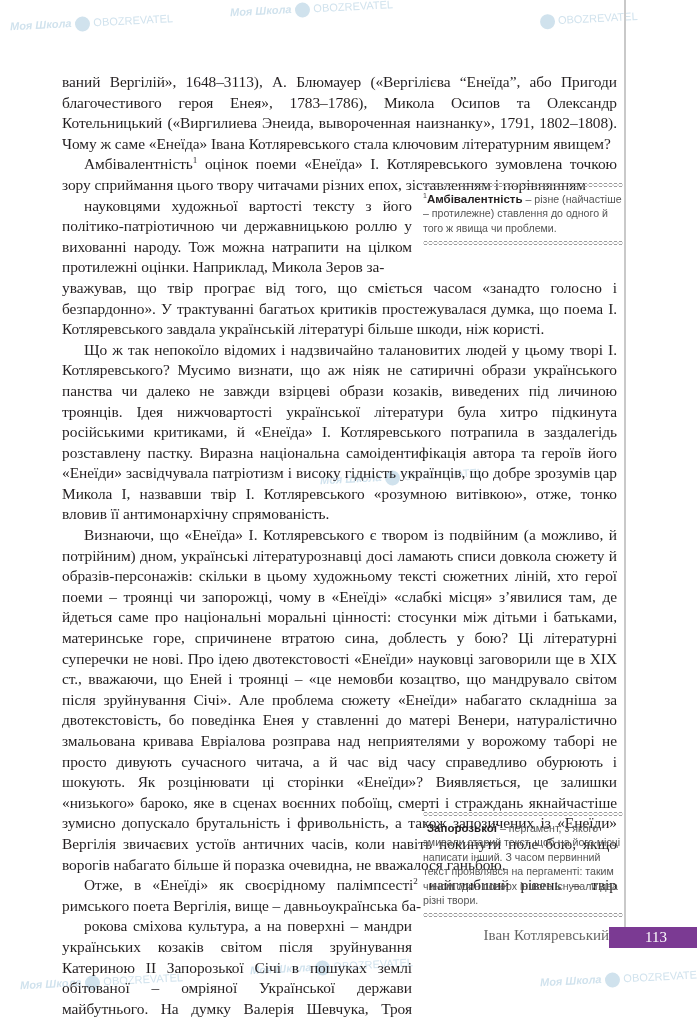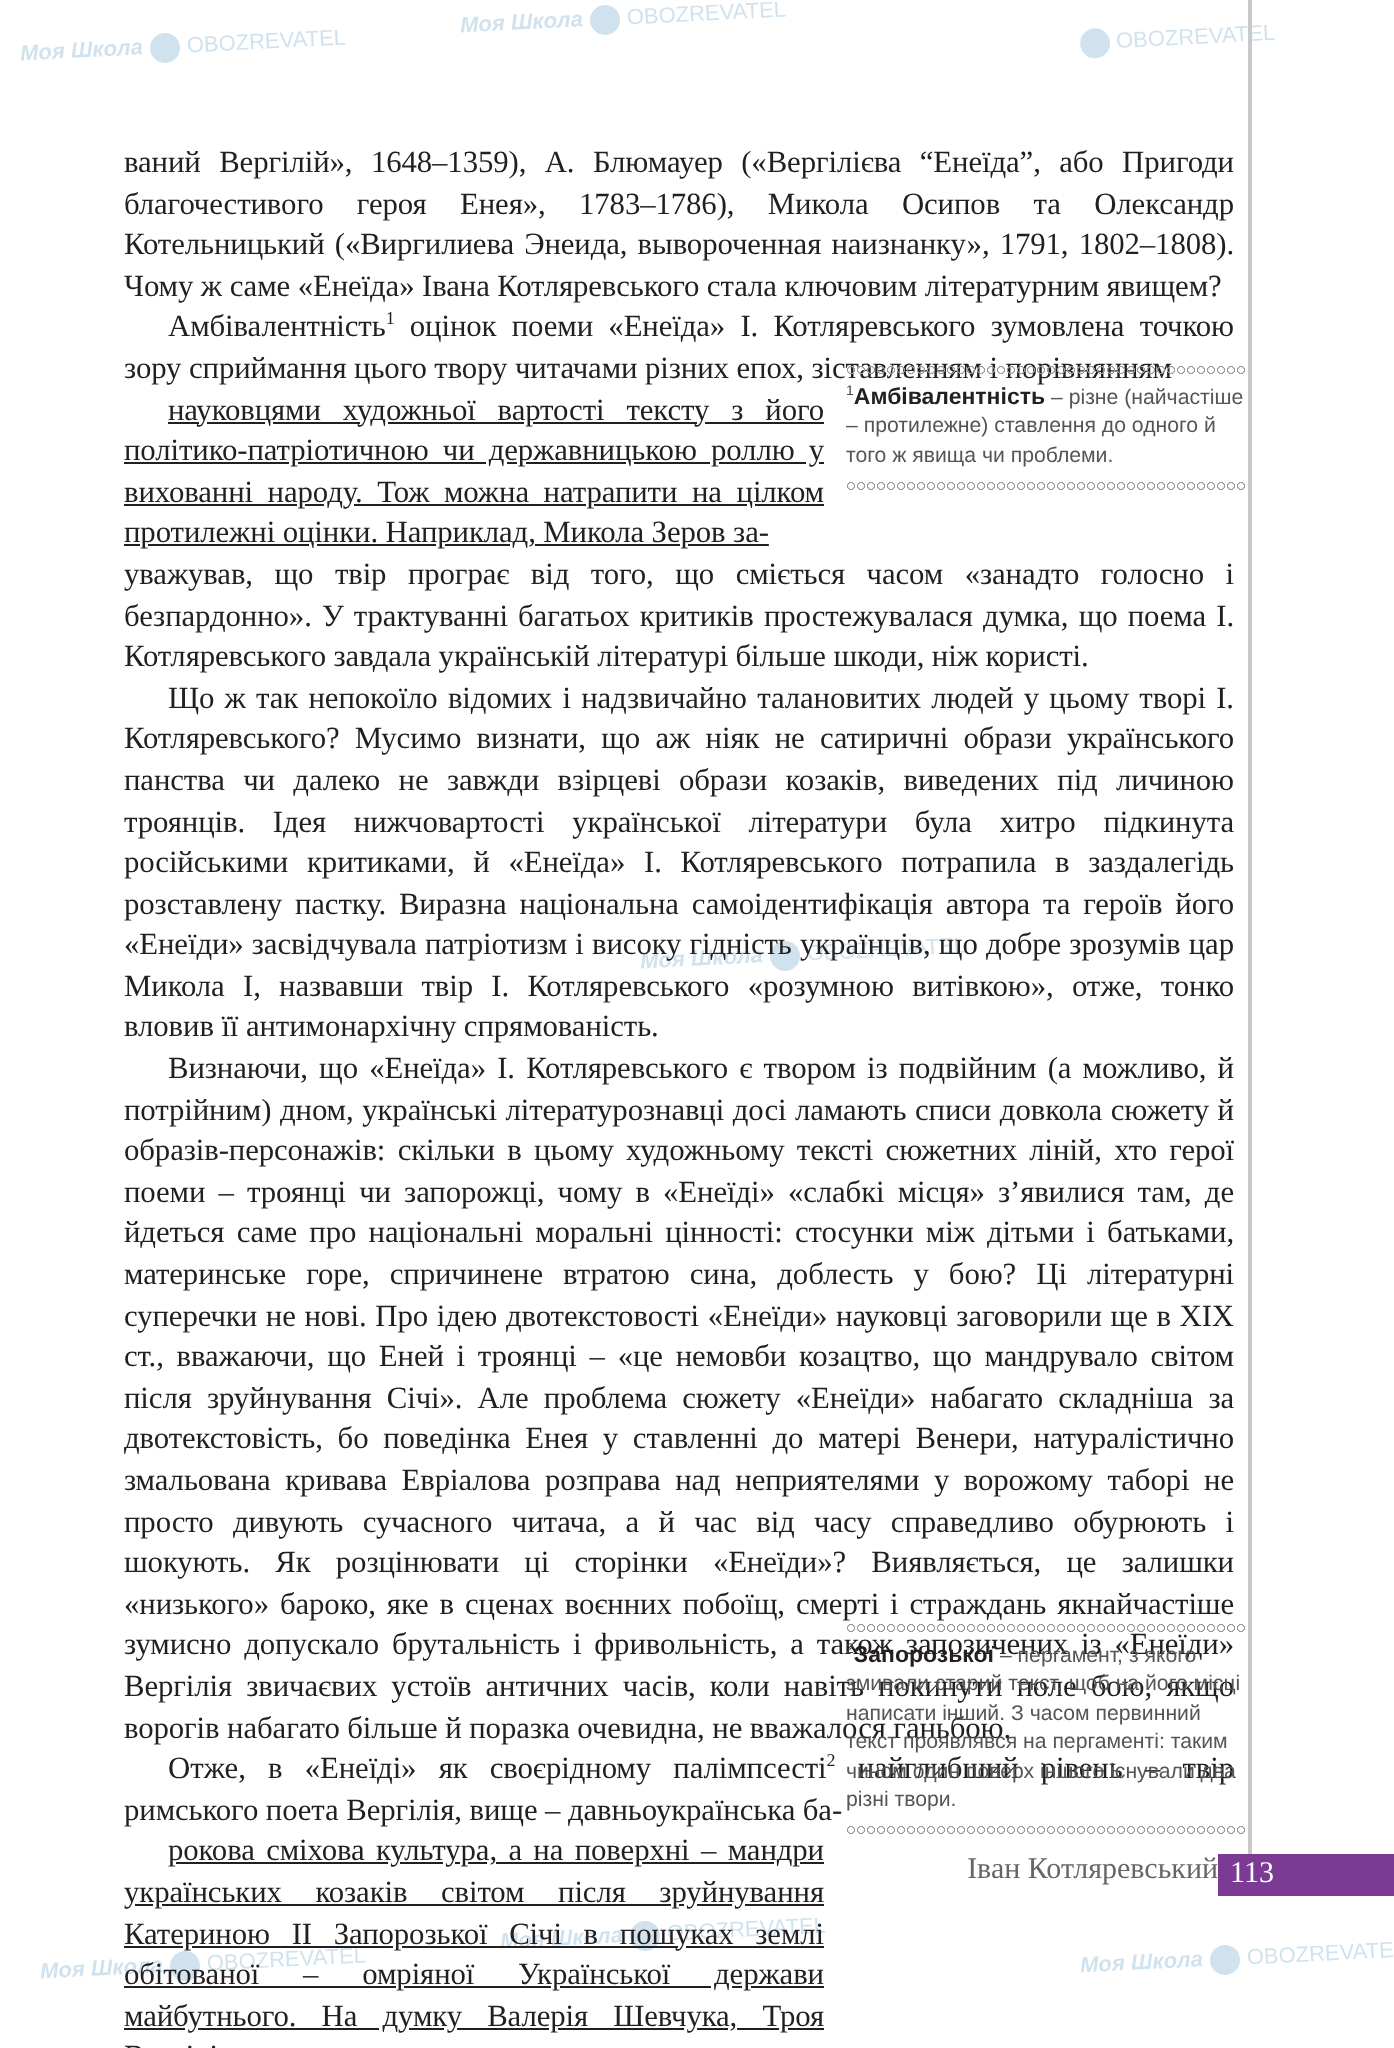--- a/index.html
+++ b/index.html
@@ -13,21 +13,21 @@
     position: absolute; left: 624px; top: 0; width: 2px; height: 928px;
     background: #c9c9c9;
   }
   .main-text {
     position: absolute; left: 62px; top: 72px; width: 555px;
     font-size: 15.4px; line-height: 20.6px; text-align: justify;
     letter-spacing: -0.05px;
   }
   .main-text p { margin: 0; text-indent: 22px; }
   .main-text p.cont { text-indent: 0; }
-  .narrow { width: 350px; display: block; text-decoration: underline; }
+  .narrow { width: 350px; display: block; }
   sup { font-size: 9px; line-height: 0; vertical-align: super; }
   .footnote {
     position: absolute; left: 423px; width: 200px;
     font-family: "Liberation Sans", "DejaVu Sans", sans-serif;
     font-size: 10.6px; line-height: 14.4px; color: #555;
   }
   .footnote b { color: #231f20; font-weight: bold; font-size: 11.5px; }
   .footnote sup { font-size: 7px; color: #444; }
   .dotline {
     height: 6px; margin: 0;
@@ -41,21 +41,21 @@
   }
   .footer-title {
     position: absolute; right: 88px; top: 0px;
     font-family: "Liberation Serif", "DejaVu Serif", serif;
     font-size: 15px; color: #666;
   }
   .page-num {
     position: absolute; left: 609px; top: 0; width: 88px; height: 21px;
     background: #7b3a93; color: #fff;
     font-family: "Liberation Serif", "DejaVu Serif", serif;
-    font-size: 15px; line-height: 21px; padding-left: 6px; box-sizing: border-box;
+    font-size: 15px; line-height: 21px; padding-left: 6px; box-sizing: border-box; text-align: center;
   }
   .wm {
     position: absolute; font-family: "Liberation Sans", "DejaVu Sans", sans-serif;
     font-size: 11px; color: rgba(150,190,215,0.45); white-space: nowrap;
     pointer-events: none; transform: rotate(-3deg);
   }
   .wm .ms { font-style: italic; font-weight: bold; margin-right: 4px; }
   .wm .circ {
     display: inline-block; width: 15px; height: 15px; border-radius: 50%;
     background: rgba(150,190,215,0.45); vertical-align: middle; margin-right: 3px;
@@ -68,21 +68,21 @@
 <div class="wm" style="left:230px;top:2px;"><span class="ms">Моя Школа</span><span class="circ"></span><span>OBOZREVATEL</span></div>
 <div class="wm" style="left:540px;top:12px;"><span class="circ"></span><span>OBOZREVATEL</span></div>
 <div class="wm" style="left:320px;top:470px;"><span class="ms">Моя Школа</span><span class="circ"></span><span>OBOZREVATEL</span></div>
 <div class="wm" style="left:20px;top:975px;"><span class="ms">Моя Школа</span><span class="circ"></span><span>OBOZREVATEL</span></div>
 <div class="wm" style="left:250px;top:960px;"><span class="ms">Моя Школа</span><span class="circ"></span><span>OBOZREVATEL</span></div>
 <div class="wm" style="left:540px;top:972px;"><span class="ms">Моя Школа</span><span class="circ"></span><span>OBOZREVATEL</span></div>
 
 <div class="vrule"></div>
 
 <div class="main-text">
-  <p class="cont">ваний Вергілій», 1648–1359), А. Блюмауер («Вергілієва “Енеїда”, або Пригоди благочестивого героя Енея», 1783–1786), Микола Осипов та Олександр Котельницький («Виргилиева Энеида, вывороченная наизнанку», 1791, 1802–1808). Чому ж саме «Енеїда» Івана Котляревського стала ключовим літературним явищем?</p>
+  <p class="cont">ваний Вергілій», 1648–3113), А. Блюмауер («Вергілієва “Енеїда”, або Пригоди благочестивого героя Енея», 1783–1786), Микола Осипов та Олександр Котельницький («Виргилиева Энеида, вывороченная наизнанку», 1791, 1802–1808). Чому ж саме «Енеїда» Івана Котляревського стала ключовим літературним явищем?</p>
   <p><span>Амбівалентність</span><sup>1</sup><span> оцінок поеми «Енеїда» І. Котляревського зумовлена точкою зору сприймання цього твору читачами різних епох, зіставленням і порівнянням</span><span class="narrow">науковцями художньої вартості тексту з його політико-патріотичною чи державницькою роллю у вихованні народу. Тож можна натрапити на цілком протилежні оцінки. Наприклад, Микола Зеров за-</span><span>уважував, що твір програє від того, що сміється часом «занадто голосно і безпардонно». У трактуванні багатьох критиків простежувалася думка, що поема І. Котляревського завдала українській літературі більше шкоди, ніж користі.</span></p>
   <p>Що ж так непокоїло відомих і надзвичайно талановитих людей у цьому творі І. Котляревського? Мусимо визнати, що аж ніяк не сатиричні образи українського панства чи далеко не завжди взірцеві образи козаків, виведених під личиною троянців. Ідея нижчовартості української літератури була хитро підкинута російськими критиками, й «Енеїда» І. Котляревського потрапила в заздалегідь розставлену пастку. Виразна національна самоідентифікація автора та героїв його «Енеїди» засвідчувала патріотизм і високу гідність українців, що добре зрозумів цар Микола I, назвавши твір І. Котляревського «розумною витівкою», отже, тонко вловив її антимонархічну спрямованість.</p>
   <p>Визнаючи, що «Енеїда» І. Котляревського є твором із подвійним (а можливо, й потрійним) дном, українські літературознавці досі ламають списи довкола сюжету й образів-персонажів: скільки в цьому художньому тексті сюжетних ліній, хто герої поеми – троянці чи запорожці, чому в «Енеїді» «слабкі місця» з’явилися там, де йдеться саме про національні моральні цінності: стосунки між дітьми і батьками, материнське горе, спричинене втратою сина, доблесть у бою? Ці літературні суперечки не нові. Про ідею двотекстовості «Енеїди» науковці заговорили ще в XIX ст., вважаючи, що Еней і троянці – «це немовби козацтво, що мандрувало світом після зруйнування Січі». Але проблема сюжету «Енеїди» набагато складніша за двотекстовість, бо поведінка Енея у ставленні до матері Венери, натуралістично змальована кривава Евріалова розправа над неприятелями у ворожому таборі не просто дивують сучасного читача, а й час від часу справедливо обурюють і шокують. Як розцінювати ці сторінки «Енеїди»? Виявляється, це залишки «низького» бароко, яке в сценах воєнних побоїщ, смерті і страждань якнайчастіше зумисно допускало брутальність і фривольність, а також запозичених із «Енеїди» Вергілія звичаєвих устоїв античних часів, коли навіть покинути поле бою, якщо ворогів набагато більше й поразка очевидна, не вважалося ганьбою.</p>
   <p><span>Отже, в «Енеїді» як своєрідному палімпсесті</span><sup>2</sup><span> найглибший рівень – твір римського поета Вергілія, вище – давньоукраїнська ба-</span><span class="narrow">рокова сміхова культура, а на поверхні – мандри українських козаків світом після зруйнування Катериною II Запорозької Січі в пошуках землі обітованої – омріяної Української держави майбутнього. На думку Валерія Шевчука, Троя Вергілія виявила-</span></p>
 </div>
 
 <div class="footnote" style="top:182px;">
   <div class="dotline"></div>
   <div class="fn-body"><sup>1</sup><b>Амбівалентність</b><span> – різне (найчастіше – протилежне) ставлення до одного й того ж явища чи проблеми.</span></div>
   <div class="dotline"></div>

